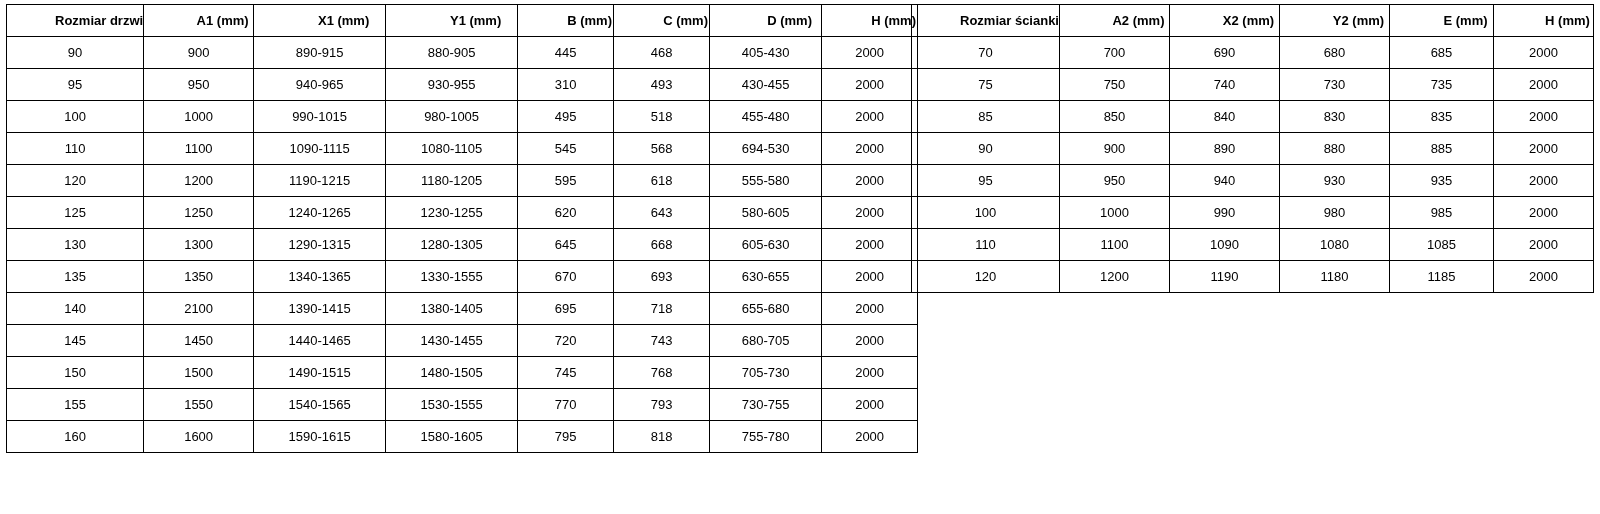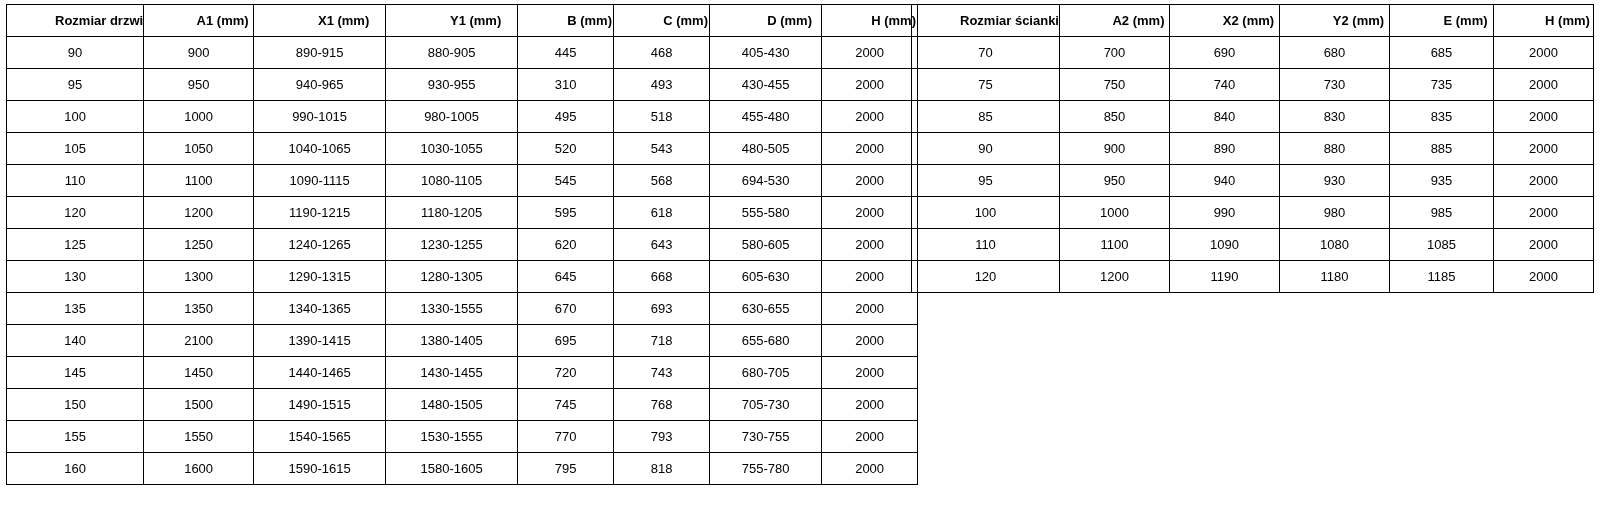--- a/index.html
+++ b/index.html
@@ -120,30 +120,20 @@
           <td>100</td>
           <td>1000</td>
           <td>990-1015</td>
           <td>980-1005</td>
           <td>495</td>
           <td>518</td>
           <td>455-480</td>
           <td>2000</td>
         </tr>
         <tr>
-          <td>105</td>
-          <td>1050</td>
-          <td>1040-1065</td>
-          <td>1030-1055</td>
-          <td>520</td>
-          <td>543</td>
-          <td>480-505</td>
-          <td>2000</td>
-        </tr>
-        <tr>
           <td>110</td>
           <td>1100</td>
           <td>1090-1115</td>
           <td>1080-1105</td>
           <td>545</td>
           <td>568</td>
           <td>694-530</td>
           <td>2000</td>
         </tr>
         <tr>

